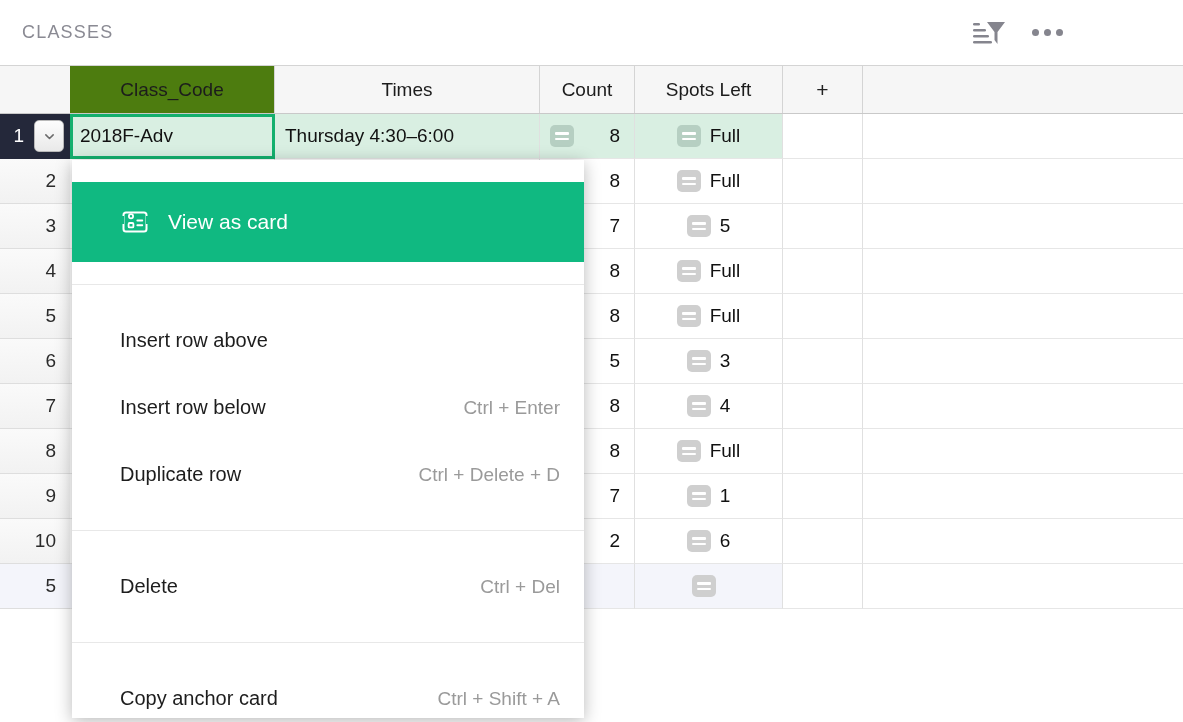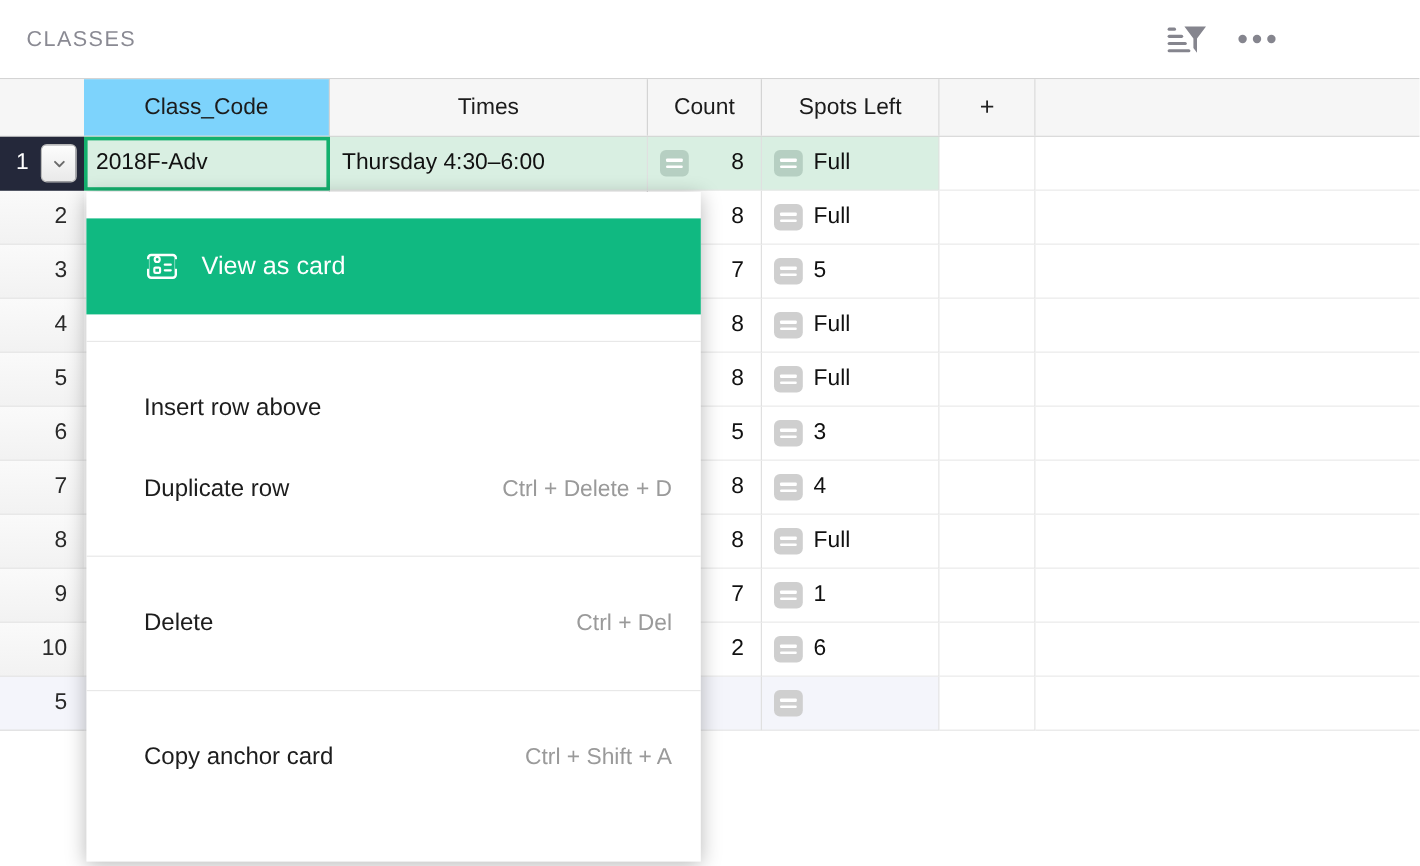--- a/index.html
+++ b/index.html
@@ -44,21 +44,21 @@
     border-bottom: 1px solid #c9c9c9;
   }
   .hdr-cell {
     display: flex; align-items: center; justify-content: center;
     font-size: 19px; color: #1c1c1c;
     border-right: 1px solid #d4d4d4;
     background: #f6f6f6;
     height: 100%;
   }
   .hdr-cell.gutter { width: 70px; border-right: none; background: #f6f6f6; }
-  .hdr-cell.sel { background: #7dd3fc; }
+  .hdr-cell.sel { background: #4d7c0f; }
   .hdr-cell.plus { font-size: 21px; color: #222; }
   .hdr-cell.filler { flex: 1; border-right: none; }
 
   .body-row { display: flex; height: 45px; position: relative; }
   .cell {
     display: flex; align-items: center;
     font-size: 19px; color: #111;
     border-right: 1px solid #e0e0e0;
     border-bottom: 1px solid #e6e6e6;
     padding: 0 10px;
@@ -68,21 +68,21 @@
   }
   .cell.gutter {
     width: 70px; justify-content: flex-end; padding-right: 14px;
     background: linear-gradient(to bottom, #fafafa, #f2f2f2);
     color: #2b2b2b; font-size: 19px;
     border-right: none; border-bottom: 1px solid #dedede;
   }
   .cell.c-class { width: 205px; }
   .cell.c-times { width: 265px; }
   .cell.c-count { width: 95px; justify-content: flex-end; padding-right: 14px; }
-  .cell.c-spots { width: 148px; }
+  .cell.c-spots { width: 148px; justify-content: center; }
   .cell.c-plus  { width: 80px; border-right: 1px solid #e0e0e0; }
   .cell.c-fill  { flex: 1; border-right: none; }
 
   
   .body-row.row-selected .cell { background: #d9efe2; }
   .body-row.row-selected .cell.gutter {
     background: #24283a; color: #ffffff;
     display: flex; align-items: center; justify-content: flex-end;
     padding-right: 6px; gap: 4px;
     border-bottom: 1px solid #24283a;
@@ -403,20 +403,24 @@
     </div>
 
     <div class="mi-gap"></div>
     <div class="mi-sep"></div>
     <div class="mi-gap"></div>
 
     <div class="mi">
       <span class="label">Insert row above</span>
     </div>
     <div class="mi">
+      <span class="label">Insert row below</span>
+      <span class="accel">Ctrl + Enter</span>
+    </div>
+    <div class="mi">
       <span class="label">Duplicate row</span>
       <span class="accel">Ctrl + Delete + D</span>
     </div>
 
     <div class="mi-gap"></div>
     <div class="mi-sep"></div>
     <div class="mi-gap"></div>
 
     <div class="mi">
       <span class="label">Delete</span>

